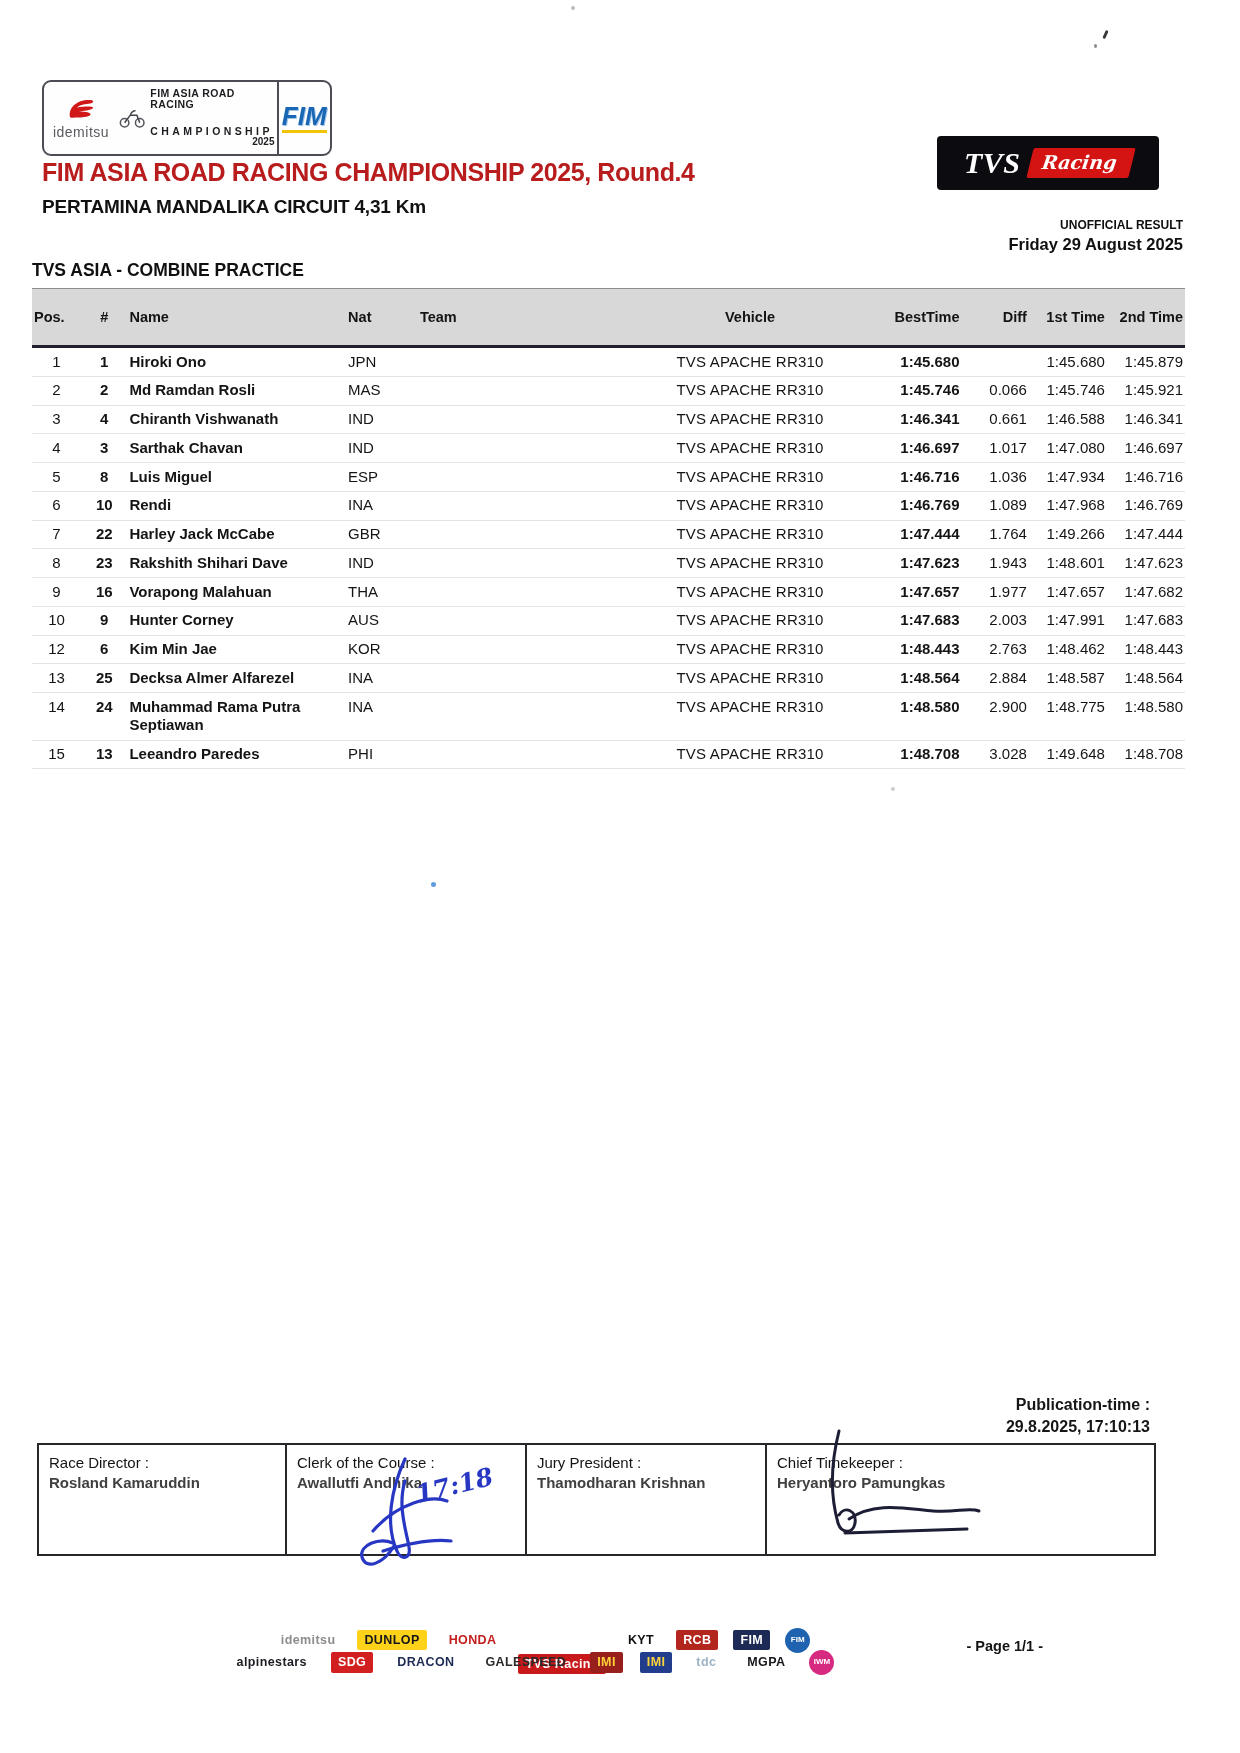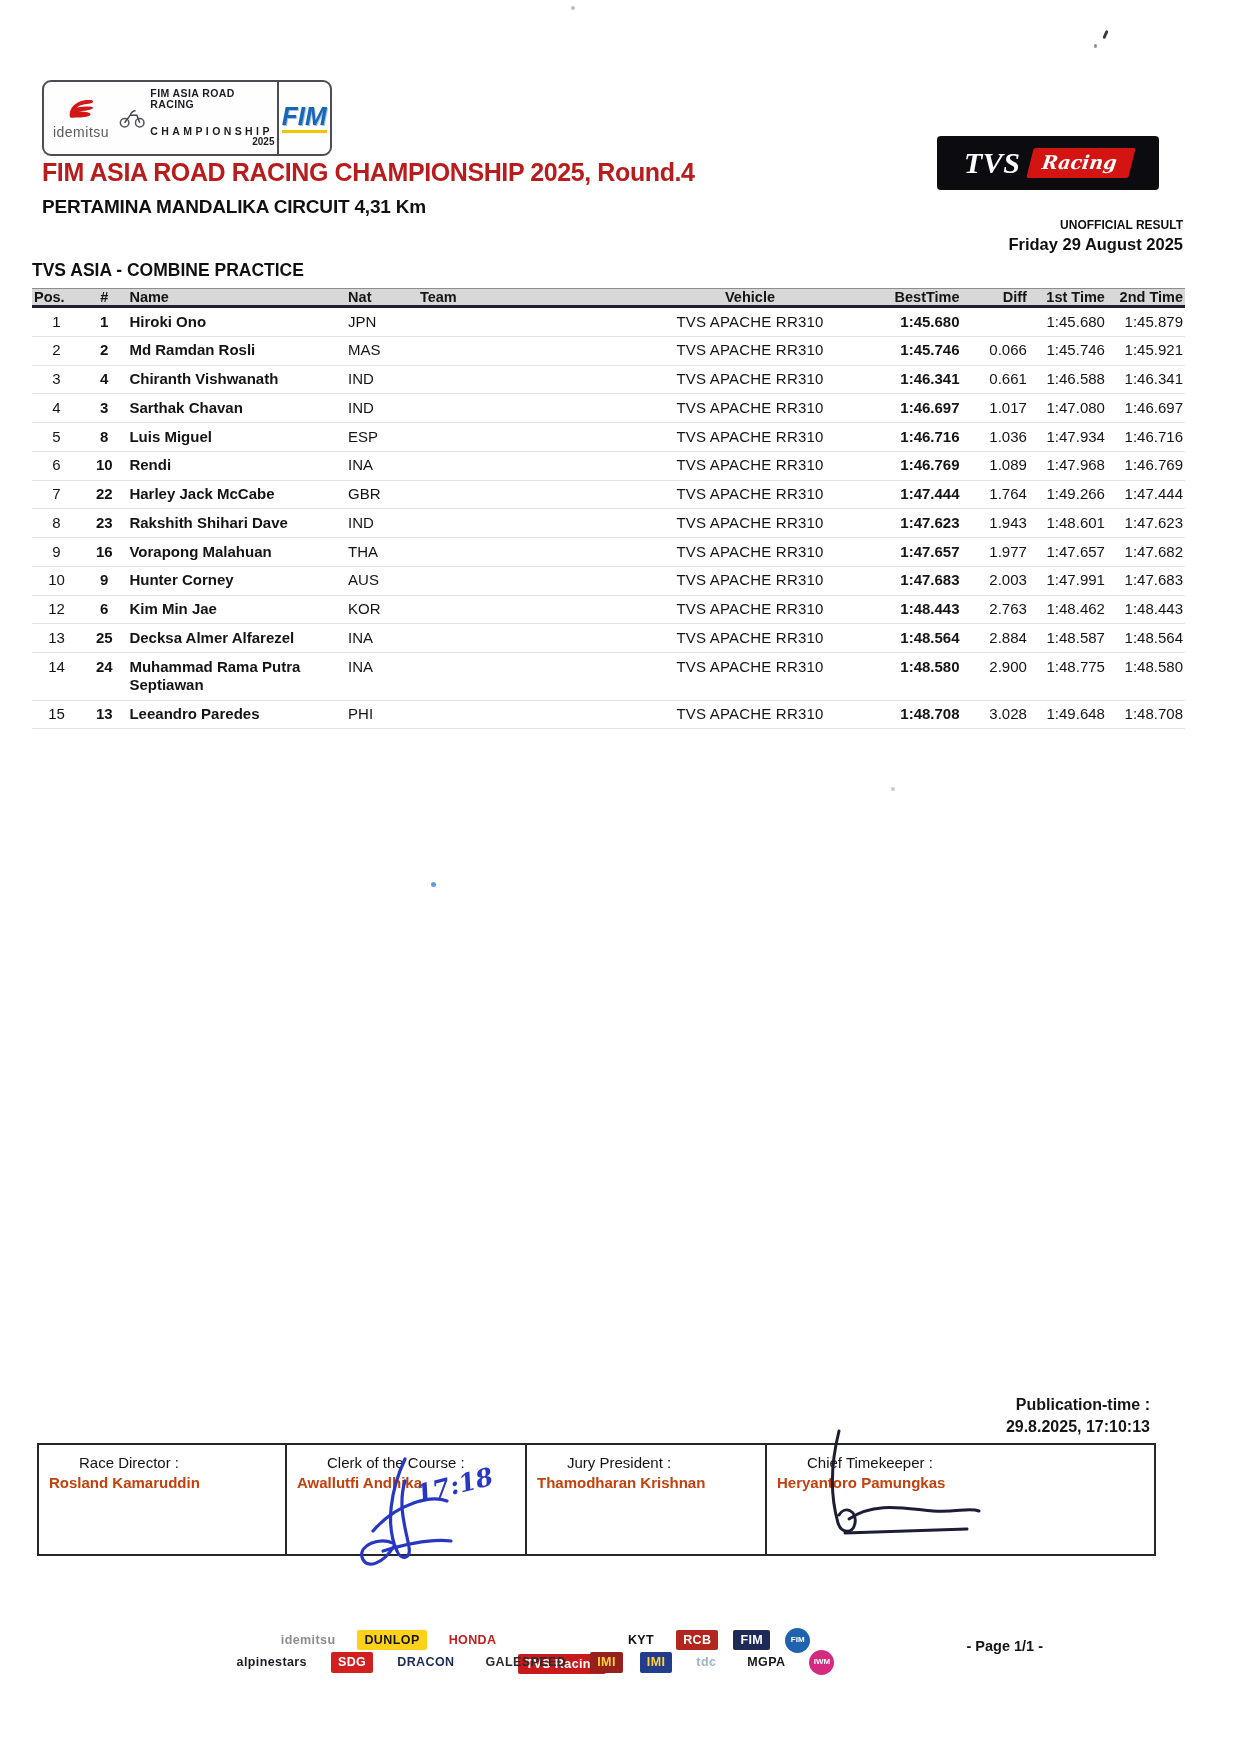--- a/index.html
+++ b/index.html
@@ -33,21 +33,21 @@
 
   .right-head{position:absolute;right:57px;top:218px;text-align:right;}
   .unofficial{font-size:12px;font-weight:700;color:#101010;}
   .result-date{font-size:16.5px;font-weight:700;color:#101010;margin-top:3px;}
 
   .session-title{position:absolute;left:32px;top:260px;font-size:17.5px;font-weight:700;color:#101010;}
 
   
   table.results{position:absolute;left:32px;top:288px;width:1153px;border-collapse:collapse;}
   table.results thead tr{background:#d8d8d8;}
-  table.results th{font-size:14.5px;font-weight:700;padding:0 2px;border-top:1px solid #8d8d8d;
+  table.results th{font-size:14.5px;font-weight:700;padding:20px 2px;border-top:1px solid #8d8d8d;
     border-bottom:3px solid #20202f;color:#141414;margin-left:42px;}
   table.results td{font-size:15px;padding:4.5px 2px;border-bottom:1.5px solid #e3e3e3;color:#141414;
     vertical-align:top;line-height:1.25;}
   .c-pos{width:46px;text-align:center;}
   .c-num{width:44px;text-align:center;font-weight:700;}
   th.c-num{text-align:center;}
   .c-name{width:223px;text-align:left;font-weight:700;padding-left:6px;}
   th.c-name{padding-left:6px;}
   .c-nat{width:70px;text-align:left;padding-left:4px;}
   th.c-nat{padding-left:4px;}
@@ -63,22 +63,22 @@
 
   
   .pub-block{position:absolute;right:90px;top:1396px;text-align:right;}
   .pub-label{font-size:16px;font-weight:700;}
   .pub-value{font-size:16px;font-weight:700;margin-top:4px;}
 
   .officials{position:absolute;left:37px;top:1443px;width:1115px;height:109px;
     border:2px solid #26262b;display:flex;}
   .ocell{position:relative;padding:9px 10px;box-sizing:border-box;}
   .ocell + .ocell{border-left:2px solid #26262b;}
-  .ocell .role{font-size:15px;color:#141414;margin-left:30px;}
-  .ocell .oname{font-size:15px;font-weight:700;margin-top:3px;color:#c2410c;}
+  .ocell .role{font-size:15px;color:#141414;}
+  .ocell .oname{font-size:15px;font-weight:700;margin-top:3px;color:#404040;}
   .oc1{width:246px;} .oc2{width:240px;} .oc3{width:240px;} .oc4{flex:1;}
   .sig{position:absolute;pointer-events:none;}
   .sig-note{position:absolute;left:128px;top:26px;color:#2737c4;font-family:"DejaVu Serif",serif;
     font-style:italic;font-size:25px;transform:rotate(-14deg);font-weight:700;}
 
   .sponsors{position:absolute;left:0;width:1240px;display:flex;justify-content:center;align-items:center;}
   .sp-row1{top:1606px;gap:15px;transform:translateX(-78px);}
   .sp-row2{top:1650px;gap:17px;transform:translateX(-88px);}
   .chip{display:inline-flex;align-items:center;justify-content:center;font-size:12.5px;font-weight:700;
     letter-spacing:0.4px;padding:2px 7px;border-radius:2px;line-height:1.3;white-space:nowrap;}

